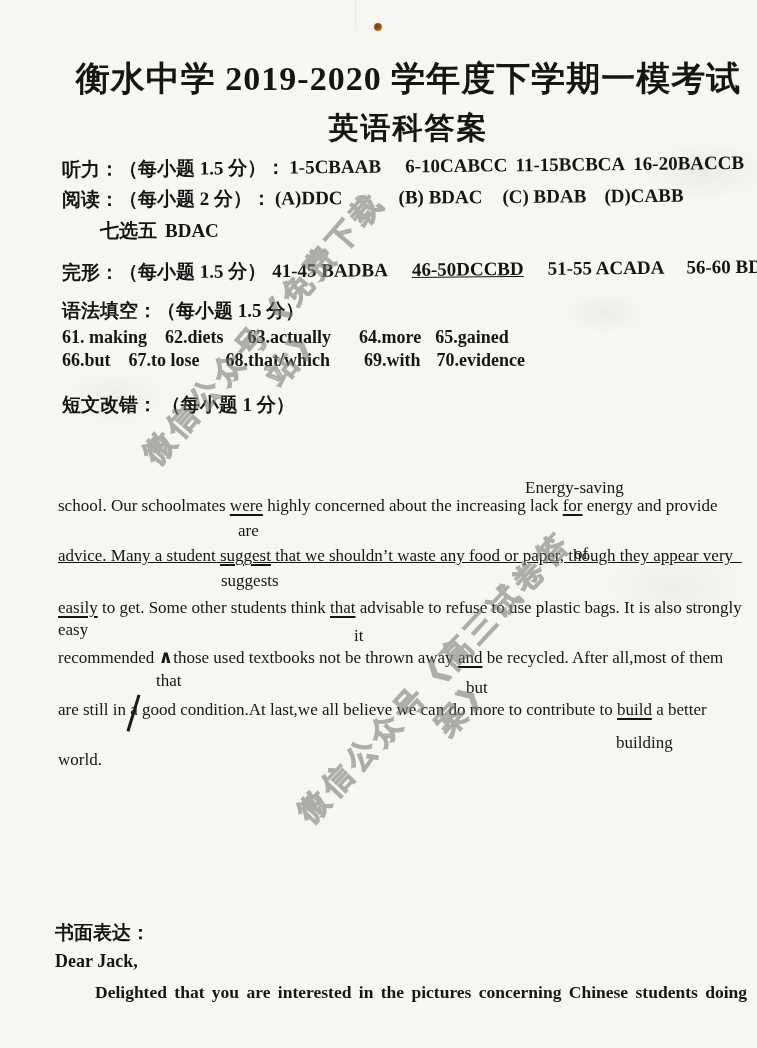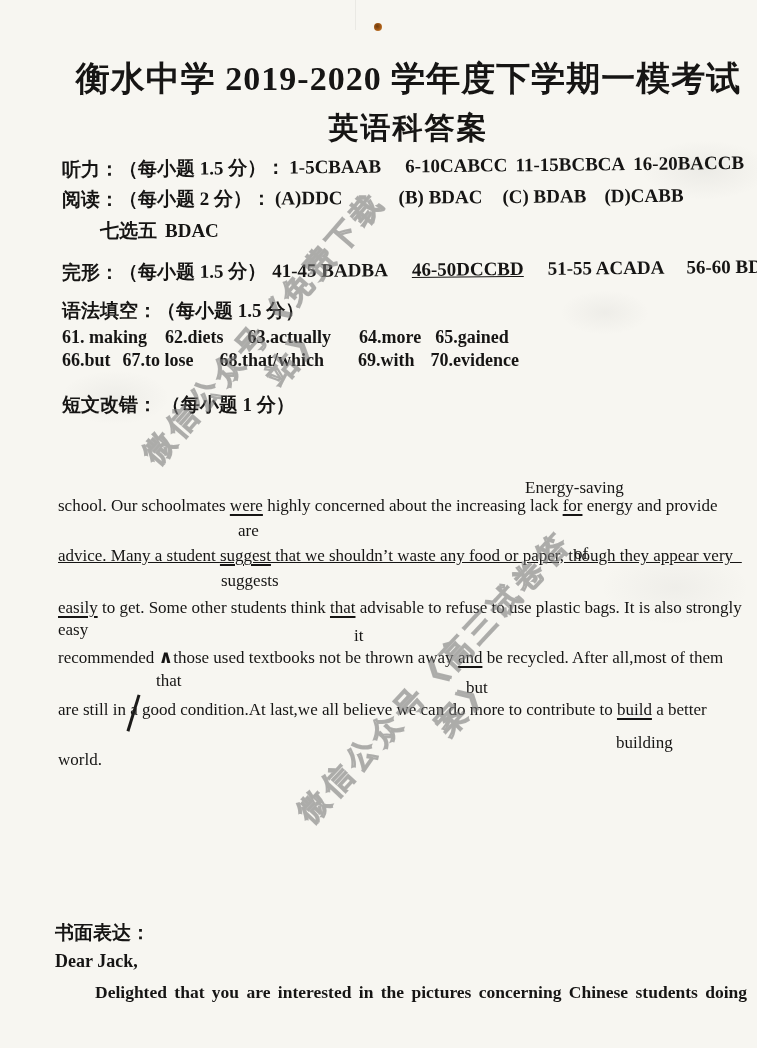--- a/index.html
+++ b/index.html
@@ -68,21 +68,21 @@
 
     <div class="abs hrow" style="left:62px;top:260px;transform:rotate(-0.5deg);transform-origin:left center;">
       <span>完形：（每小题 1.5 分）</span><span class="grp" style="margin-left:6px;">41-45 BADBA</span><span class="grp" style="margin-left:24px;text-decoration:underline;">46-50DCCBD</span><span class="grp" style="margin-left:24px;">51-55 ACADA</span><span class="grp" style="margin-left:22px;">56-60 BDCCB</span>
     </div>
 
     <div class="abs hrow" style="left:62px;top:298px;">语法填空：（每小题 1.5 分）</div>
     <div class="abs ansrow" style="left:62px;top:327px;">
       <span>61. making</span><span class="grp" style="margin-left:18px;">62.diets</span><span class="grp" style="margin-left:24px;">63.actually</span><span class="grp" style="margin-left:28px;">64.more</span><span class="grp" style="margin-left:14px;">65.gained</span>
     </div>
     <div class="abs ansrow" style="left:62px;top:350px;">
-      <span>66.but</span><span class="grp" style="margin-left:12px;">67.to lose</span><span class="grp" style="margin-left:26px;">68.that/which</span><span class="grp" style="margin-left:34px;">69.with</span><span class="grp" style="margin-left:16px;">70.evidence</span>
+      <span>66.but</span><span class="grp" style="margin-left:18px;">67.to lose</span><span class="grp" style="margin-left:26px;">68.that/which</span><span class="grp" style="margin-left:34px;">69.with</span><span class="grp" style="margin-left:16px;">70.evidence</span>
     </div>
 
     <div class="abs hrow" style="left:62px;top:392px;">短文改错： （每小题 1 分）</div>
 
     <div class="passage">
       <span class="corr" style="left:467px;top:30px;">Energy-saving</span>
 
       <div class="pl" style="left:0;top:48px;">
         <span>school. Our schoolmates </span><span class="u">were</span><span> highly concerned about the increasing lack </span><span class="u">for</span><span> energy and provide</span>
       </div>

